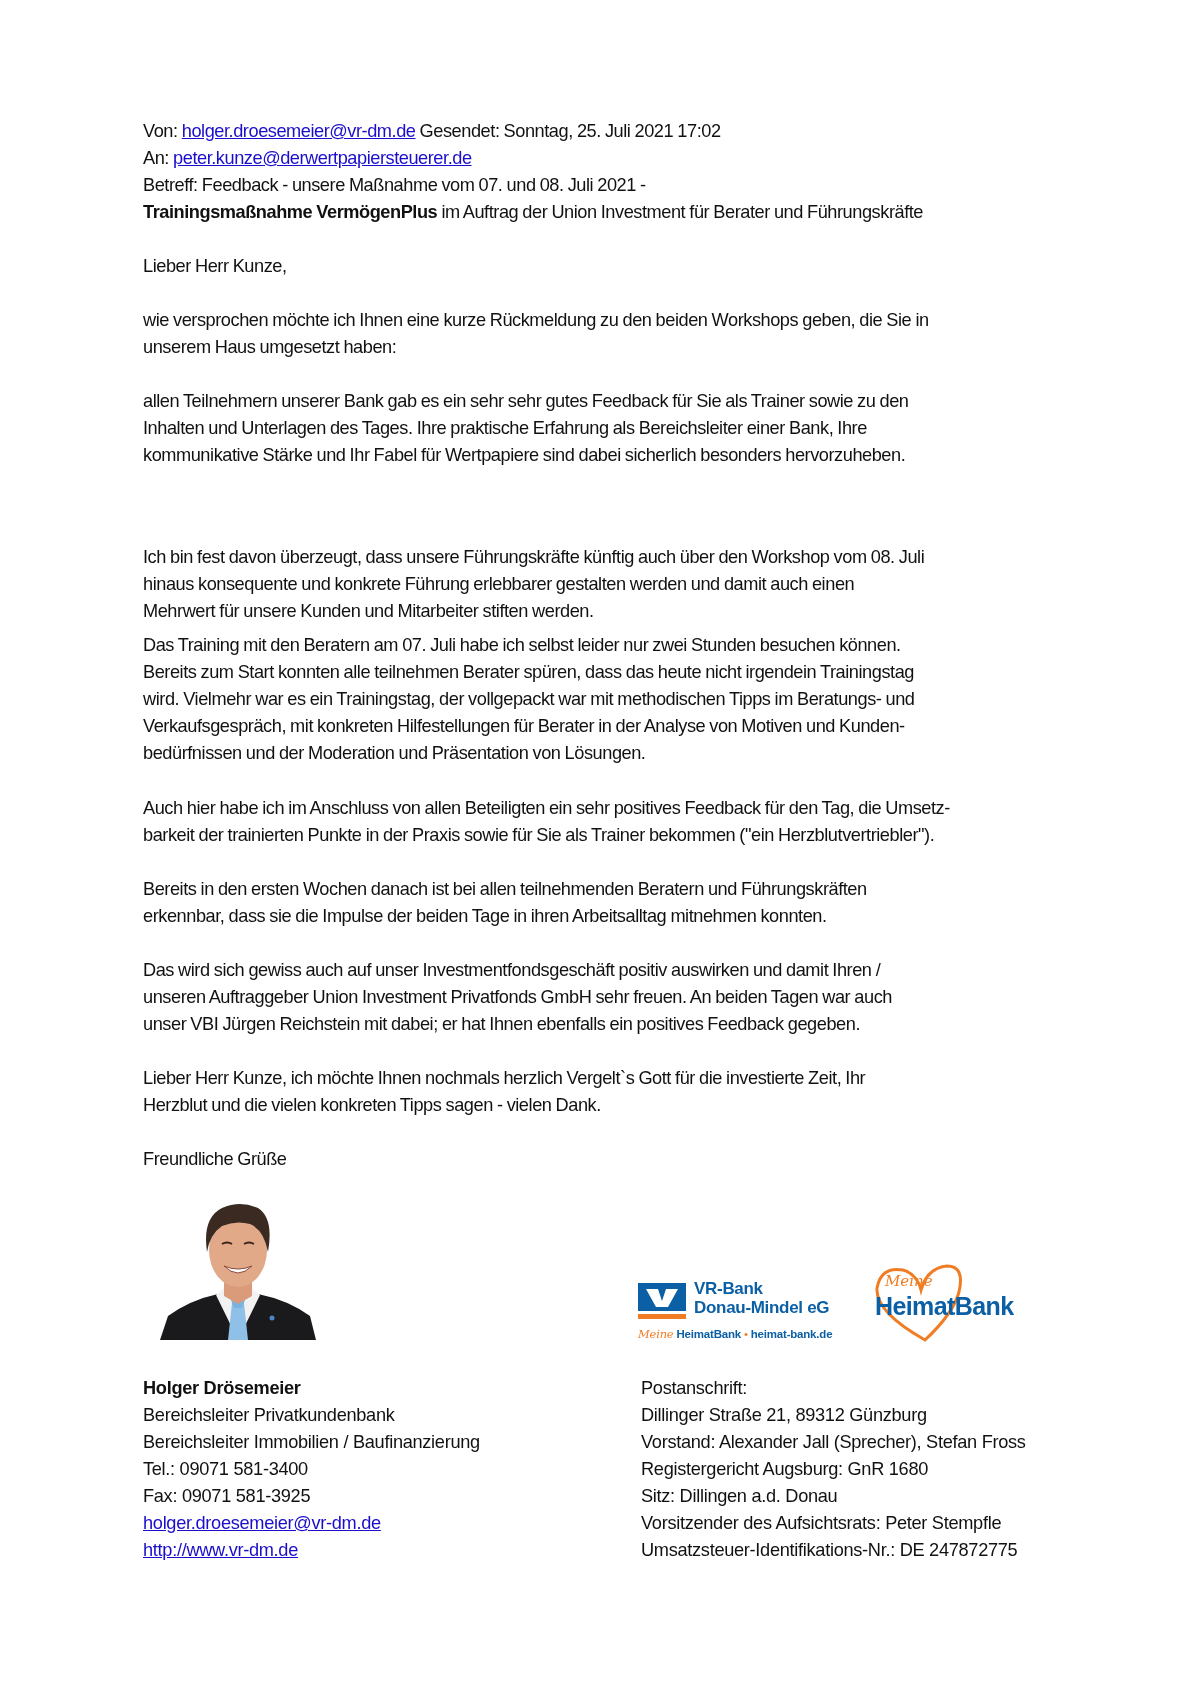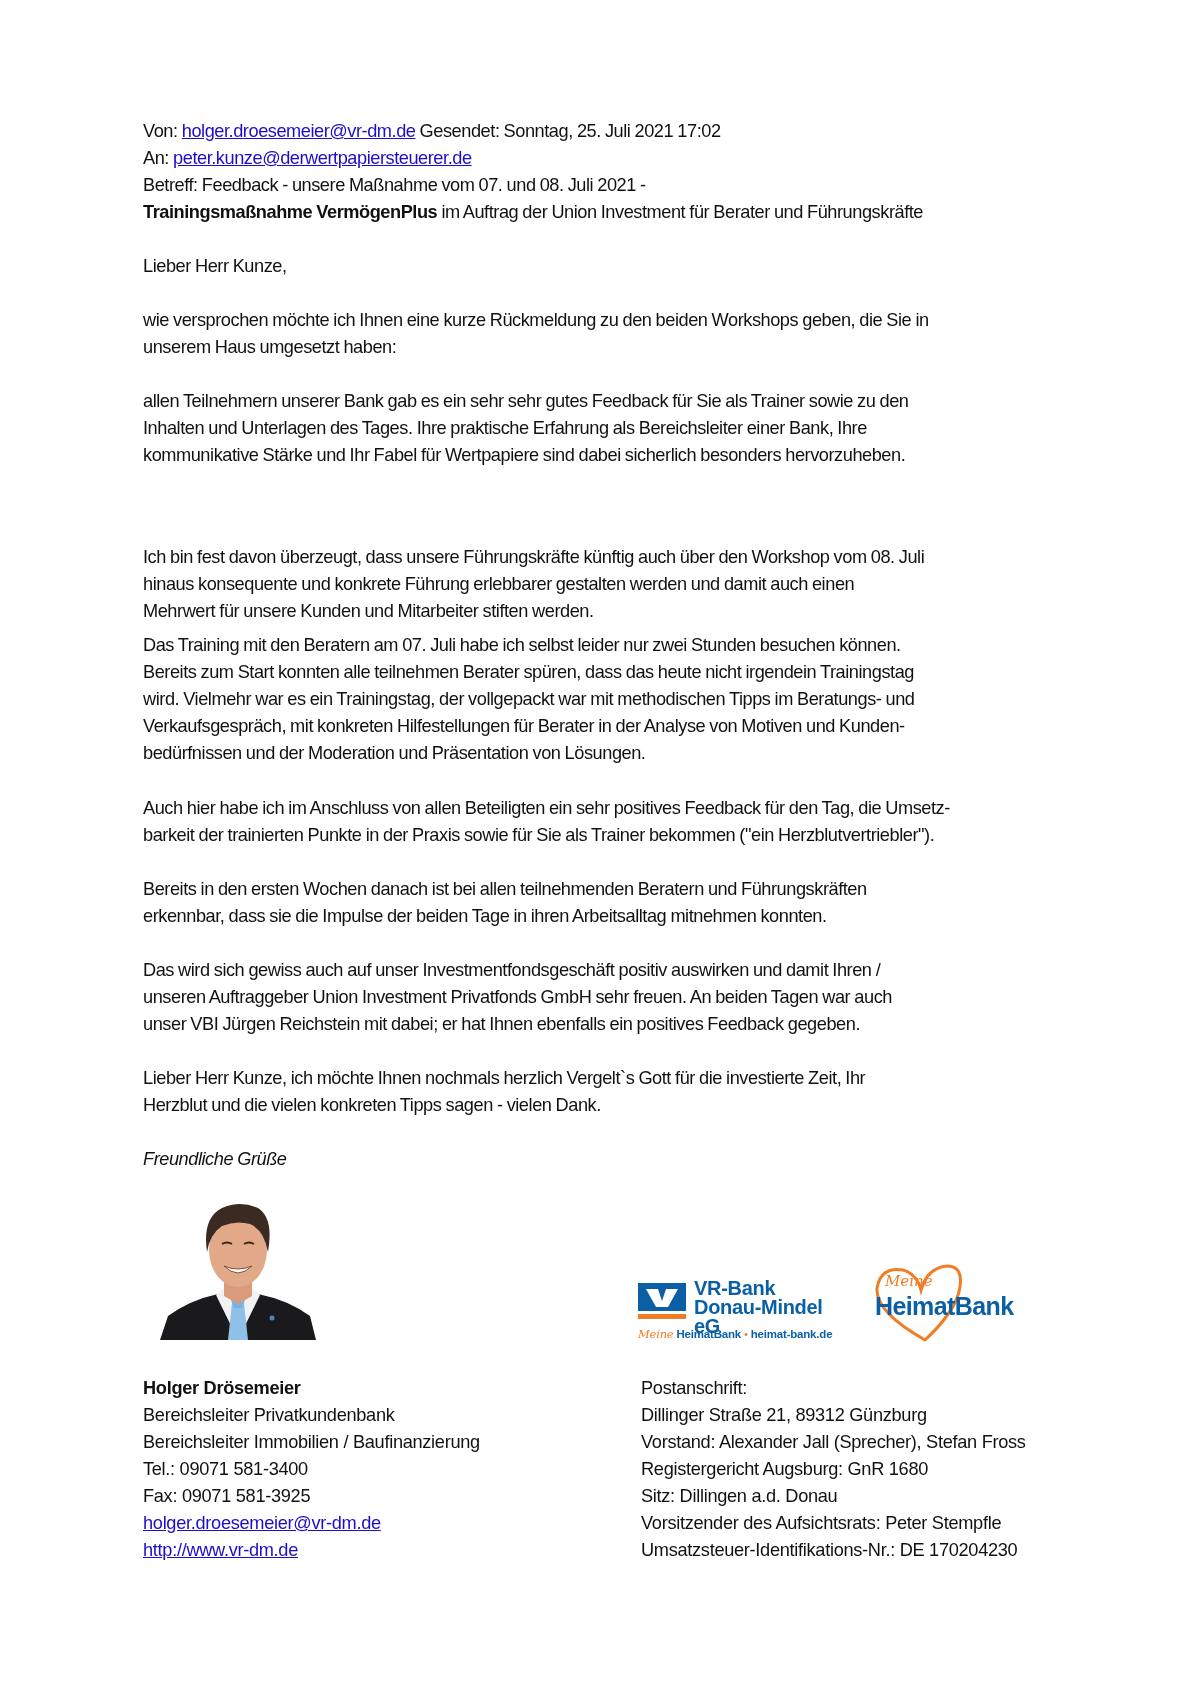--- a/index.html
+++ b/index.html
@@ -86,21 +86,21 @@
     <span class="line">Das wird sich gewiss auch auf unser Investmentfondsgeschäft positiv auswirken und damit Ihren /</span>
     <span class="line">unseren Auftraggeber Union Investment Privatfonds GmbH sehr freuen. An beiden Tagen war auch</span>
     <span class="line">unser VBI Jürgen Reichstein mit dabei; er hat Ihnen ebenfalls ein positives Feedback gegeben.</span>
   </div>
 
   <div class="block" style="top:1065px;">
     <span class="line">Lieber Herr Kunze, ich möchte Ihnen nochmals herzlich Vergelt`s Gott für die investierte Zeit, Ihr</span>
     <span class="line">Herzblut und die vielen konkreten Tipps sagen - vielen Dank.</span>
   </div>
 
-  <div class="block" style="top:1146px;font-style:italic;">
+  <div class="block" style="top:1146px;">
     <span class="line">Freundliche Grüße</span>
   </div>
 
   <div class="photo">
     <svg width="156" height="140" viewBox="0 0 156 140">
       <rect width="156" height="140" fill="#ffffff"></rect>
 
       <path d="M0 140 L8 116 Q30 100 58 94 L78 110 L98 94 Q128 100 150 116 L156 140 Z" fill="#1a1a1c"></path>
 
       <path d="M56 95 L78 140 L100 95 L92 88 L78 100 L64 88 Z" fill="#f2f2f2"></path>
@@ -122,21 +122,21 @@
       <path d="M64 66 Q78 80 92 66 Q78 72 64 66 Z" fill="#ffffff" stroke="#8a4a3a" stroke-width="1"></path>
     </svg>
   </div>
 
   <div class="logo-vr">
     <svg width="210" height="62" viewBox="0 0 210 62">
       <rect x="0" y="0" width="48" height="28" fill="#0b5fa5"></rect>
       <path d="M8 6 L20 6 L24 18 L28 6 L40 6 L30 24 L18 24 Z" fill="#ffffff"></path>
       <rect x="0" y="31" width="48" height="5" fill="#f07d24"></rect>
     </svg>
-    <div style="position:absolute;left:56px;top:-4px;font-weight:bold;color:#0b5fa5;font-size:20px;line-height:19px;letter-spacing:-0.3px;">
+    <div style="position:absolute;left:56px;top:-4px;font-weight:bold;color:#0b5fa5;font-size:17px;line-height:19px;letter-spacing:-0.3px;">
       <div>VR-Bank</div>
       <div>Donau-Mindel eG</div>
     </div>
     <div style="position:absolute;left:0;top:44px;font-size:11.5px;white-space:nowrap;letter-spacing:-0.2px;">
       <span style="color:#f07d24;font-style:italic;font-family:'DejaVu Serif',serif;">Meine</span>
       <span style="color:#0b5fa5;font-weight:bold;">HeimatBank</span>
       <span style="color:#f07d24;">•</span>
       <span style="color:#0b5fa5;font-weight:bold;">heimat-bank.de</span>
     </div>
   </div>
@@ -159,16 +159,16 @@
     <span class="line"><a class="link">http://www.vr-dm.de</a></span>
   </div>
 
   <div class="sig-right">
     <span class="line">Postanschrift:</span>
     <span class="line">Dillinger Straße 21, 89312 Günzburg</span>
     <span class="line">Vorstand: Alexander Jall (Sprecher), Stefan Fross</span>
     <span class="line">Registergericht Augsburg: GnR 1680</span>
     <span class="line">Sitz: Dillingen a.d. Donau</span>
     <span class="line">Vorsitzender des Aufsichtsrats: Peter Stempfle</span>
-    <span class="line">Umsatzsteuer-Identifikations-Nr.: DE 170204230</span>
+    <span class="line">Umsatzsteuer-Identifikations-Nr.: DE 247872775</span>
   </div>
 
 </div>
 
 </body></html>

